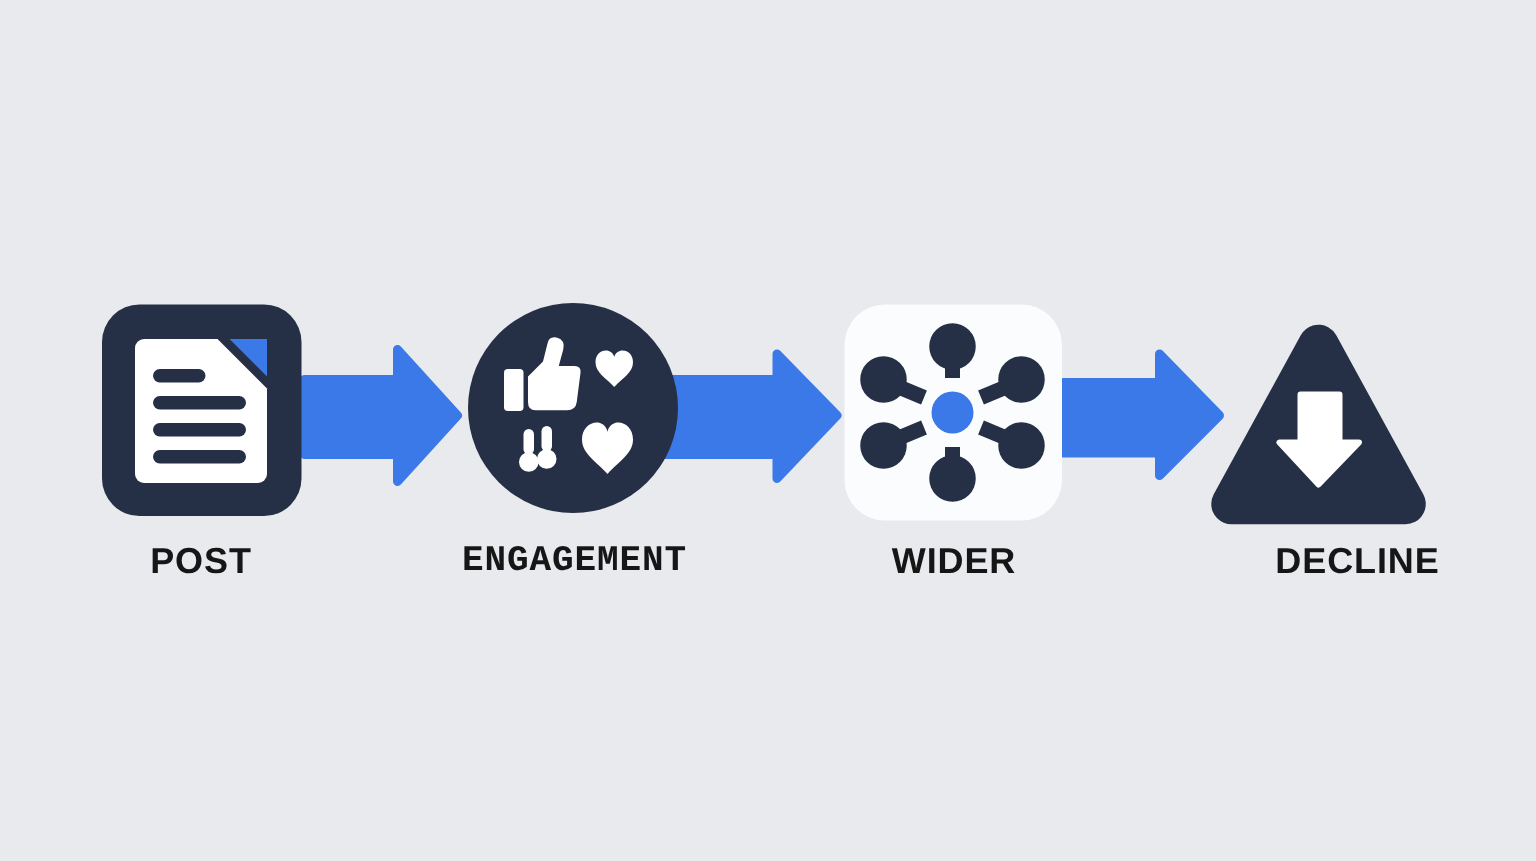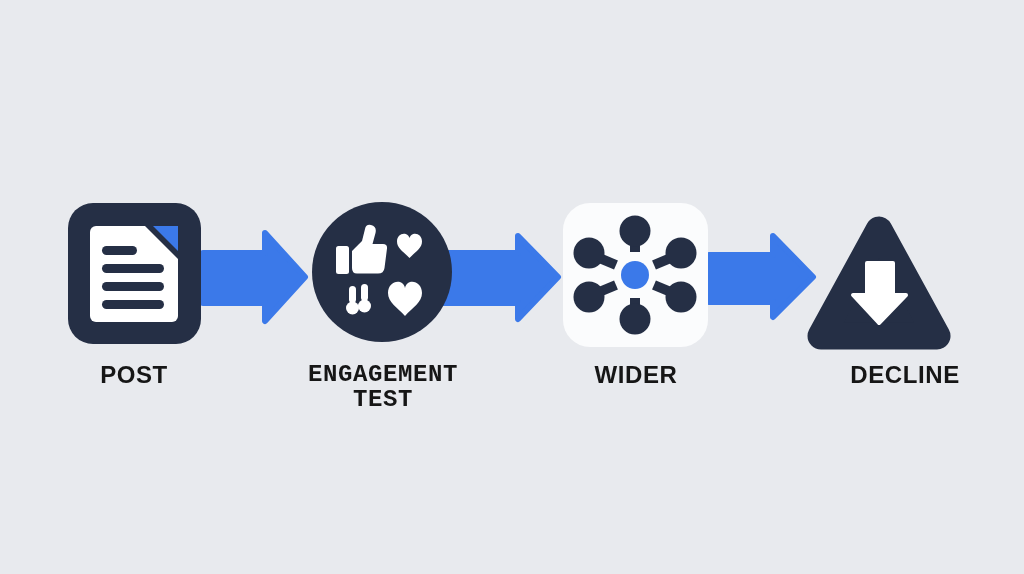--- a/index.html
+++ b/index.html
@@ -107,21 +107,20 @@
       </g>
     </g>
   </svg>
 
   <div class="label" style="left:134px;">
     <span class="line">POST</span>
 
   </div>
   <div class="label" style="left:383px;font-family:Liberation Mono, monospace;">
     <span class="line">ENGAGEMENT</span>
-    <span class="line">TEST</span>
   </div>
   <div class="label" style="left:636px;">
     <span class="line">WIDER</span>
   </div>
   <div class="label" style="left:881px;margin-left:24px;">
     <span class="line">DECLINE</span>
 
   </div>
 
 </div>

